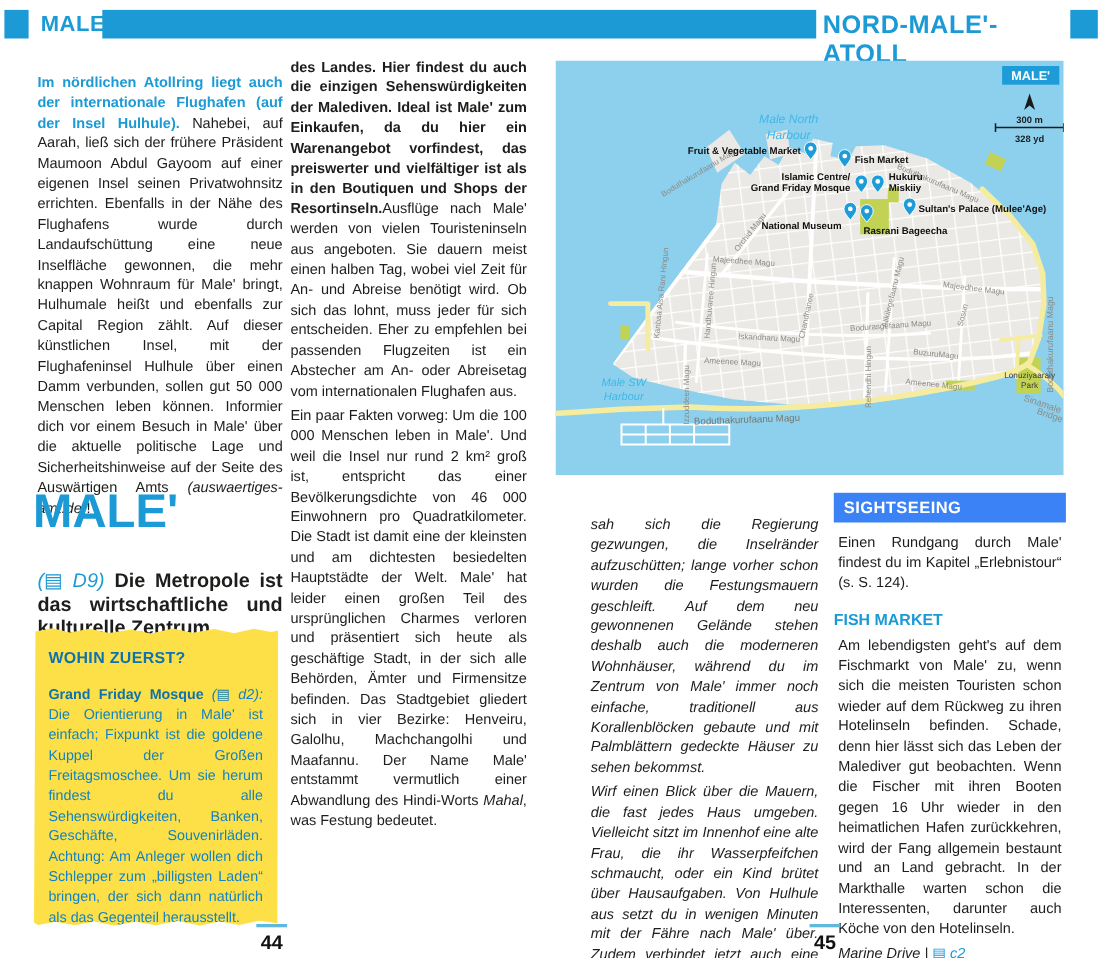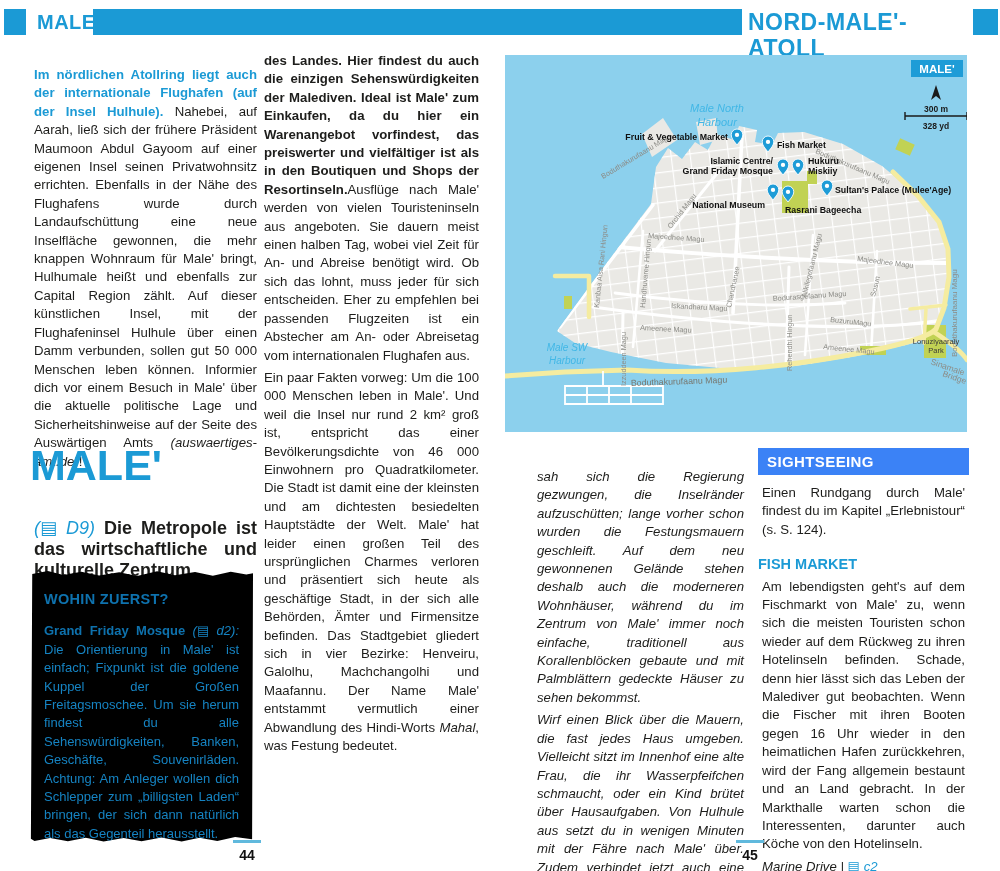--- a/index.html
+++ b/index.html
@@ -19,36 +19,36 @@
   .i{font-style:italic;}
   #col1{left:30px;top:62px;width:223px;height:788px;}
   #col2{left:260px;top:48px;width:223px;height:790px;overflow:hidden;}
   #col3{left:533px;top:464px;width:215px;font-style:italic;}
   #col4{left:758px;top:448px;width:211px;}
   .abs{position:absolute;}
   #male-heading{top:394px;left:0;font-size:43px;font-weight:bold;color:#1b9ad5;letter-spacing:0;}
   #male-sub{top:452px;left:0;width:223px;font-size:18px;line-height:21px;font-weight:bold;text-align:justify;}
   #male-sub .ref{font-weight:normal;}
   
-  #wohin-box{top:508px;left:0;width:223px;height:272px;background:#000000;box-sizing:border-box;
+  #wohin-box{top:508px;left:0;width:223px;height:272px;background:#fde047;box-sizing:border-box;
      padding:20px 14px 0 14px;color:#1583c2;
      clip-path:polygon(1% 1.5%,8% .4%,15% 1.8%,23% .6%,31% 2%,40% .8%,48% 2.2%,57% .5%,65% 1.9%,74% .7%,82% 2.1%,90% .6%,97% 1.7%,100% 1.2%,99.6% 99%,92% 98.2%,84% 99.6%,76% 98.4%,68% 99.8%,59% 98.3%,50% 99.7%,42% 98.5%,33% 99.8%,25% 98.4%,17% 99.7%,9% 98.5%,2% 99.6%,.4% 98.8%);}
   #wohin-box h3{margin:0 0 14px 0;font-size:14.5px;color:#0e72ae;letter-spacing:.3px;}
   #wohin-box .bd{font-size:13px;line-height:18.4px;text-align:justify;hyphens:auto;}
   #wohin-box .lead{font-weight:bold;color:#0e72ae;}
   
   #map{position:absolute;left:505px;top:55px;width:462px;height:377px;}
   
   #sightseeing-bar{background:#3b82f6;color:#fff;font-weight:bold;font-size:15px;line-height:27px;
      height:27px;padding-left:9px;letter-spacing:.4px;text-align:left;}
   #col4 .intro{margin-top:9px;}
   .sec-h{color:#1b9ad5;font-weight:bold;font-size:14.5px;margin-top:16px;margin-bottom:3px;text-align:left;}
   .ref-line{font-style:italic;text-align:left;}
   
-  .pgnum{position:absolute;top:847px;width:60px;text-align:center;font-weight:bold;font-size:14px;color:#111;}
+  .pgnum{position:absolute;top:847px;width:60px;text-align:center;font-weight:bold;font-size:18px;color:#111;}
   .pgline{position:absolute;top:840px;width:28px;height:3px;background:#60b9dd;}
 </style>
 </head>
 <body>
 
 <div class="page">
 
   <div class="hdr-sq" style="left:4px;width:22px;"></div>
   <div id="hdr-left" class="hdr-txt">MALE'</div>
   <div class="hdr-bar" style="left:93px;width:649px;"></div>

